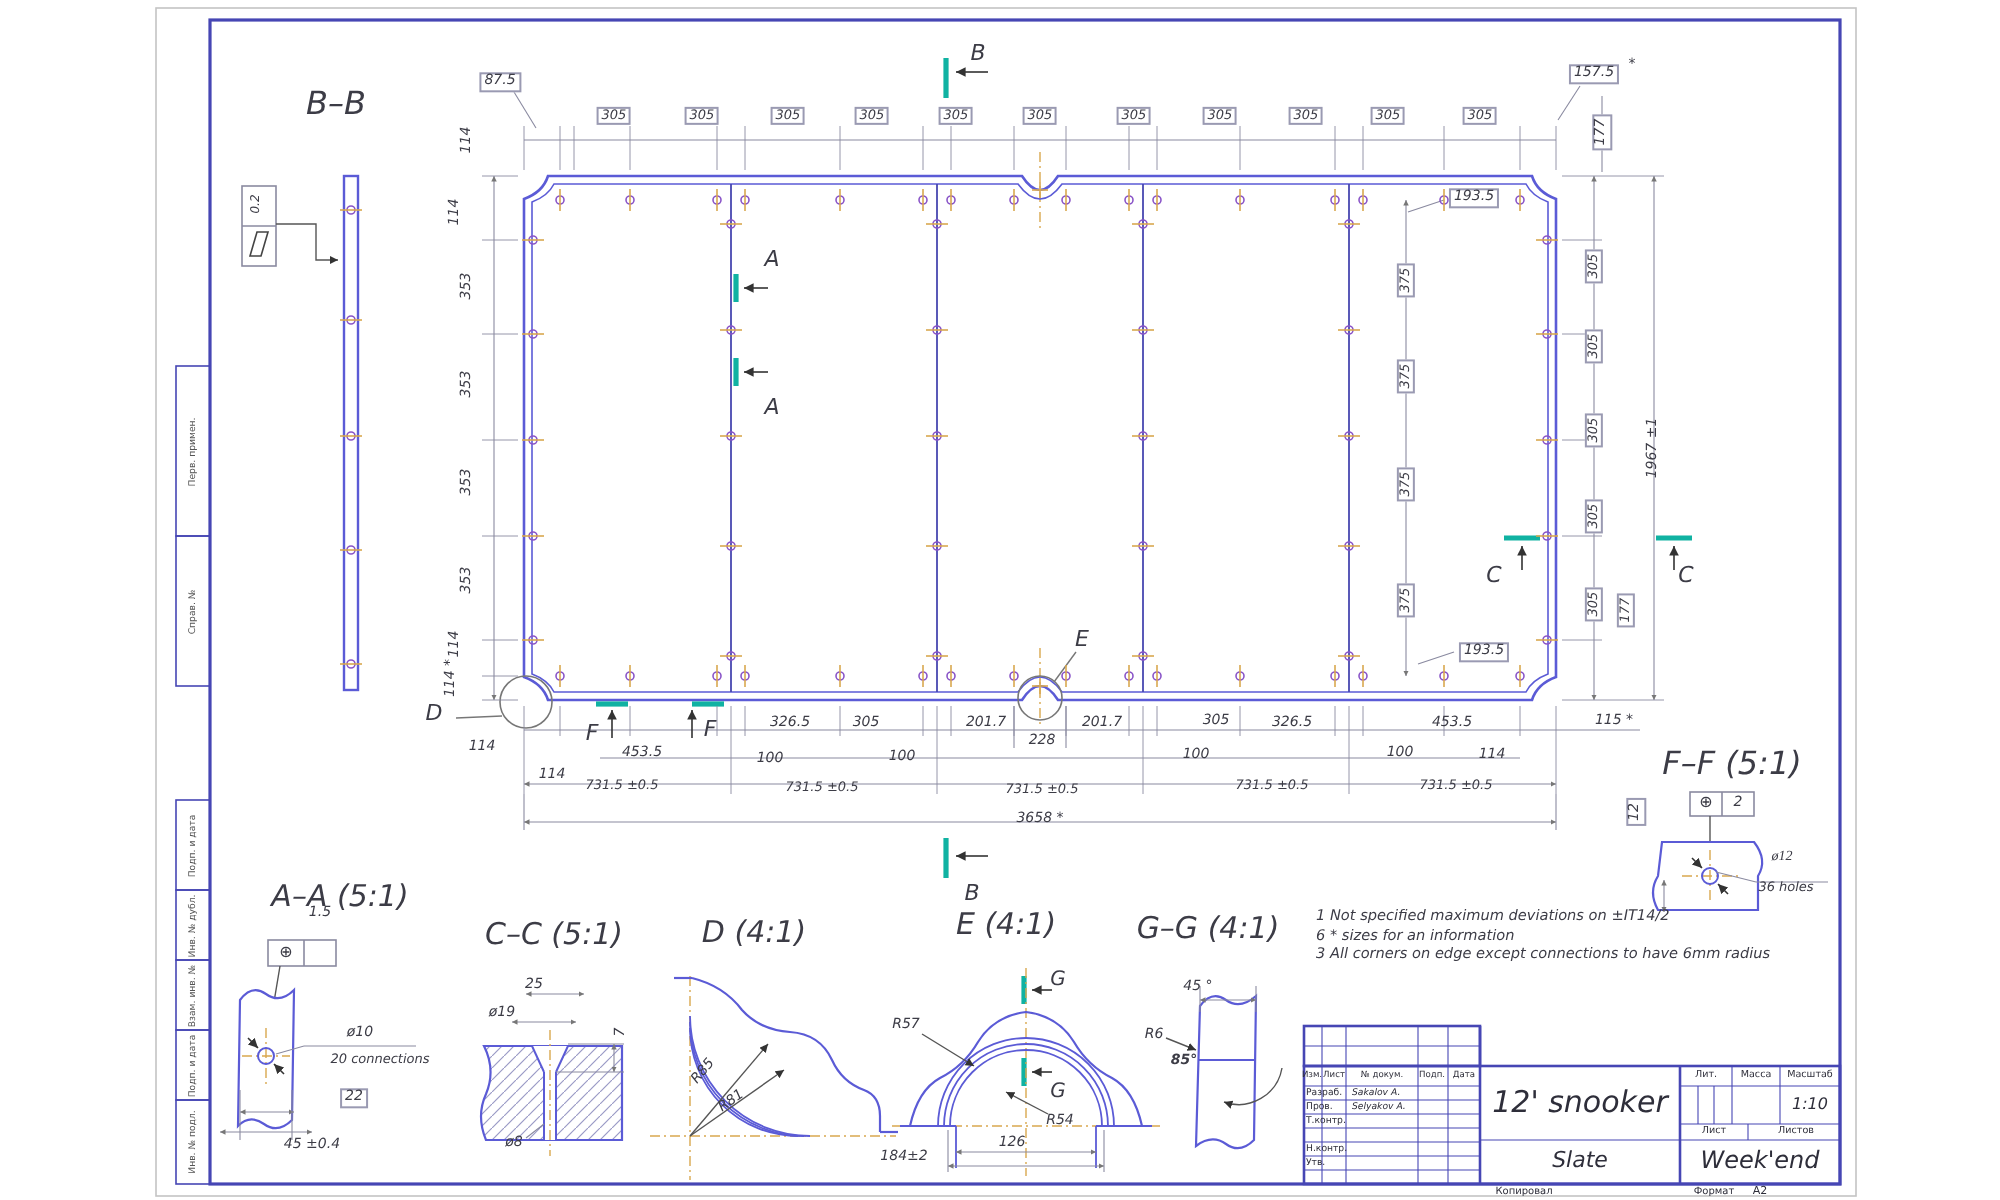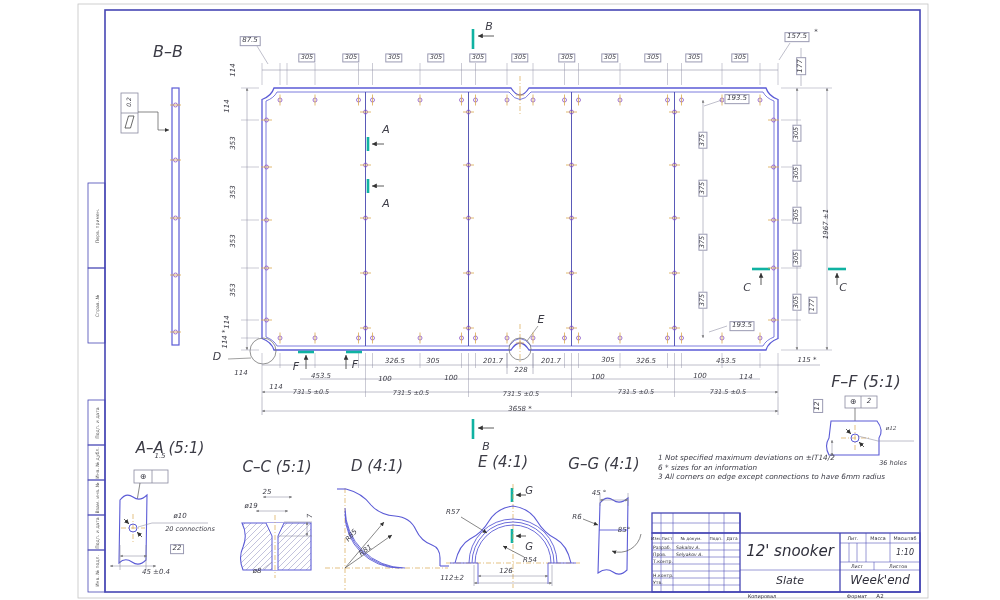--- a/index.html
+++ b/index.html
@@ -575,26 +575,26 @@
       <span class="lb" style="left: 156px; top: 573px;">45 ±0.4</span>
       <span class="lb" style="left: 267px; top: 493px;">25</span>
       <span class="lb" style="left: 251px; top: 507px;">ø19</span>
       <span class="lb" style="left: 311px; top: 516px; transform: translate(-50%, -50%) rotate(-90deg);">7</span>
       <span class="lb" style="left: 257px; top: 572px;">ø8</span>
       <span class="lb" style="left: 352px; top: 536px; transform: translate(-50%, -50%) rotate(-50deg);">R85</span>
       <span class="lb" style="left: 366px; top: 551px; transform: translate(-50%, -50%) rotate(-35deg);">R81</span>
       <span class="lb" style="left: 453px; top: 513px;">R57</span>
       <span class="lb" style="left: 530px; top: 561px;">R54</span>
       <span class="lb" style="left: 506px; top: 572px;">126</span>
-      <span class="lb" style="left: 452px; top: 579px;">112±2</span>
+      <span class="lb" style="left: 452px; top: 579px;">184±2</span>
       <span class="lb" style="left: 599px; top: 494px;">45 °</span>
       <span class="lb" style="left: 577px; top: 518px;">R6</span>
-      <span class="lb" style="left: 624px; top: 531px;">85°</span>
+      <span class="lb" style="left: 592px; top: 531px; font-weight: bold;">85°</span>
       <span class="lb" style="left: 891px; top: 429px; font-family: Liberation Serif, serif;">ø12</span>
-      <span class="lb" style="left: 893px; top: 464px; font-size: 6.5px;">36 holes</span>
+      <span class="lb" style="left: 893px; top: 444px; font-size: 6.5px;">36 holes</span>
       <span class="lb bx" style="left: 818px; top: 406px; transform: translate(-50%, -50%) rotate(-90deg);">12</span>
       <span class="lb" style="left: 853px; top: 402px; font-size: 8px;">⊕</span>
       <span class="lb" style="left: 869px; top: 402px;">2</span>
       <span class="lb" style="left: 129px; top: 102px; font-size: 6px; transform: translate(-50%, -50%) rotate(-90deg);">0.2</span>
       <span class="note" style="left: 658px; top: 453px;">1  Not specified maximum deviations on ±IT14/2</span>
       <span class="note" style="left: 658px; top: 462.5px;">6  * sizes for an information</span>
       <span class="note" style="left: 658px; top: 472px;">3  All corners on edge except connections to have 6mm radius</span>
       <span class="stamp" style="left: 96.5px; top: 225.5px;">Перв. примен.</span>
       <span class="stamp" style="left: 96.5px; top: 305.5px;">Справ. №</span>
       <span class="stamp" style="left: 96.5px; top: 422.5px;">Подп. и дата</span>

